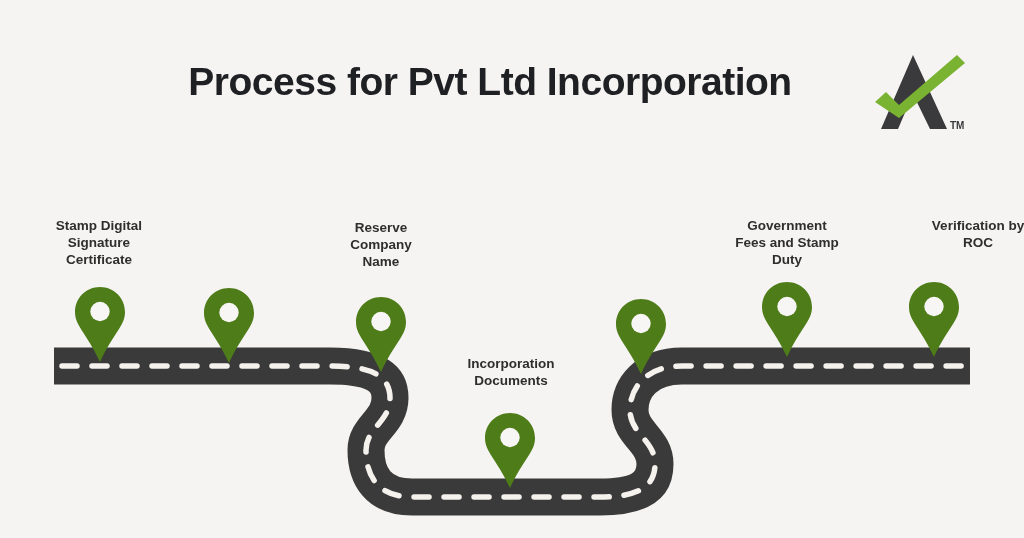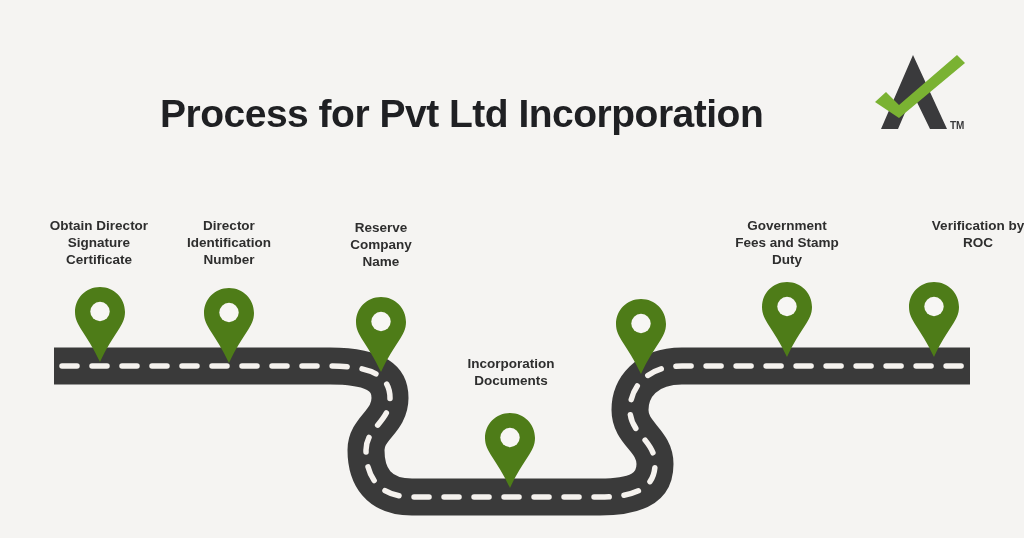--- a/index.html
+++ b/index.html
@@ -9,24 +9,24 @@
   }
   .canvas {
     position: relative;
     width: 1024px;
     height: 538px;
     background: var(--background, #f5f4f2);
     overflow: hidden;
   }
   .title {
     position: absolute;
-    top: 92px;
+    top: 60px;
     left: 160px;
     width: 660px;
-    text-align: left;
+    text-align: center;
     font-size: 39px;
     font-weight: 700;
     letter-spacing: -0.5px;
     color: var(--title_text, #1f2023);
     margin: 0;
     line-height: 1.15;
   }
   .logo {
     position: absolute;
     left: 872px;
@@ -85,27 +85,26 @@
     <path class="logo-a" d="M41 3 L75 77 L58 77 L41 42 L26 77 L9 77 Z"></path>
     <polygon class="logo-check" points="3,50 14,40 27,53 85,3 93,11 27,66"></polygon>
     <text class="logo-tm" x="78" y="77">TM</text>
   </svg>
 
   <svg class="road-svg" width="1024" height="538" viewBox="0 0 1024 538">
     <path class="road-base" d="M54 366 H330 C372 366 390 376 390 398 C390 422 366 428 366 450 C366 476 378 497 412 497 H600 C636 497 655 488 655 464 C655 440 630 434 630 410 C630 388 646 366 682 366 H970"></path>
     <path class="road-dash" d="M54 366 H330 C372 366 390 376 390 398 C390 422 366 428 366 450 C366 476 378 497 412 497 H600 C636 497 655 488 655 464 C655 440 630 434 630 410 C630 388 646 366 682 366 H970"></path>
   </svg>
 
-  <div class="step-label" style="top:217px; left:42px; width:114px;">Obtain Director Signature Certificate</div>
+  <div class="step-label" style="top:217px; left:42px; width:114px;">Stamp Digital Signature Certificate</div>
   <svg class="pin" style="left:75px; top:287px;" viewBox="0 0 50 75">
     <path class="pin-body" d="M25 0C11 0 0 11 0 25c0 14 11 20 25 50 14-30 25-36 25-50C50 11 39 0 25 0Z"></path>
     <circle class="pin-hole" cx="25" cy="24.5" r="9.7"></circle>
   </svg>
 
-  <div class="step-label" style="top:217px; left:172px; width:114px;">Director Identification Number</div>
   <svg class="pin" style="left:204px; top:288px;" viewBox="0 0 50 75">
     <path class="pin-body" d="M25 0C11 0 0 11 0 25c0 14 11 20 25 50 14-30 25-36 25-50C50 11 39 0 25 0Z"></path>
     <circle class="pin-hole" cx="25" cy="24.5" r="9.7"></circle>
   </svg>
 
   <div class="step-label" style="top:219px; left:336px; width:90px;">Reserve Company Name</div>
   <svg class="pin" style="left:356px; top:297px;" viewBox="0 0 50 75">
     <path class="pin-body" d="M25 0C11 0 0 11 0 25c0 14 11 20 25 50 14-30 25-36 25-50C50 11 39 0 25 0Z"></path>
     <circle class="pin-hole" cx="25" cy="24.5" r="9.7"></circle>
   </svg>

